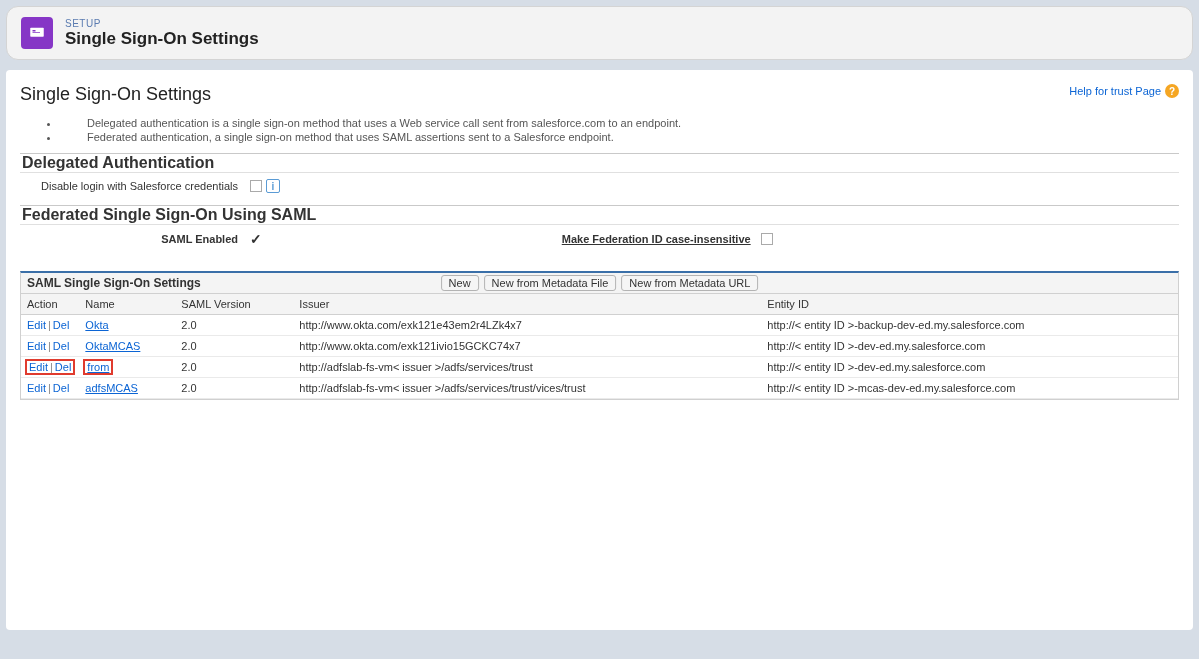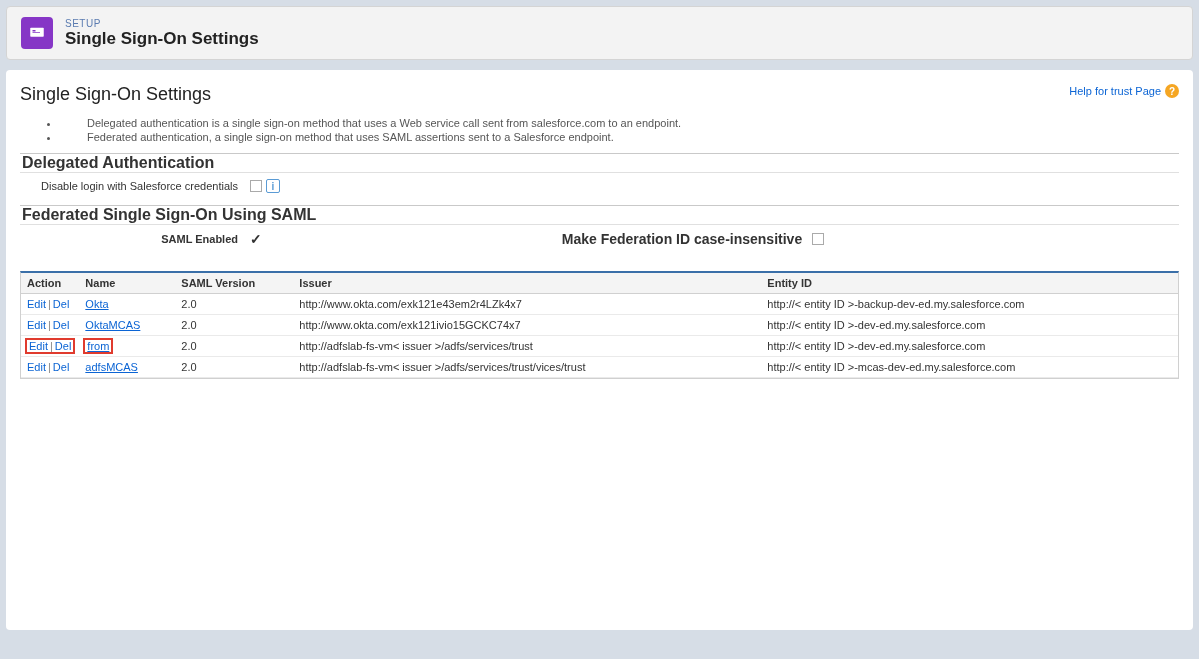--- a/index.html
+++ b/index.html
@@ -6,21 +6,21 @@
   body {
     font-family: Arial, Helvetica, sans-serif;
     font-size: 12px;
     background: #d6dde6;
     padding: 6px;
     color: #333;
   }
   .header-bar {
     background: #f3f3f3;
     border: 1px solid #d4d4d4;
-    border-radius: 4px;
+    border-radius: 12px;
     padding: 10px 14px;
     display: flex;
     align-items: center;
     gap: 12px;
   }
   .header-icon {
     width: 32px; height: 32px;
     background: #8636c6;
     border-radius: 4px;
     display: flex; align-items: center; justify-content: center;
@@ -78,38 +78,38 @@
   .cb {
     width: 12px; height: 12px; border: 1px solid #aaa; background: #fff; display:inline-block;
   }
   .info-i {
     width: 14px; height: 14px; border: 1px solid #5a9bd5; color: #5a9bd5;
     font-size: 10px; display:inline-flex; align-items:center; justify-content:center;
     margin-left: 4px; border-radius:2px; font-weight:bold;
   }
   .check { font-size: 14px; font-weight: bold; }
   .second-pair { display:flex; align-items:center; margin-left: 300px; }
-  .second-pair .lbl2 { font-size:14px; font-weight:bold; color:#333; margin-right:10px; }
+  .second-pair .lbl2 { font-size:11px; font-weight:bold; color:#333; margin-right:10px;text-decoration:underline; }
   .table-wrap { margin-top: 18px; border:1px solid #d0d0d0; border-top: 2px solid #3a6fa8; }
   .table-title-row {
     display:flex; align-items:center; justify-content:flex-start;
     background: #f4f4f4; border-bottom: 1px solid #d0d0d0;
     padding: 3px 6px;
   }
   .table-title-row .tbl-title { font-weight:bold; font-size:12px; color:#333; flex:0 0 auto; }
   .table-title-row .tbl-btns { margin-left: auto; margin-right: auto; transform: translateX(-50%); position: relative; left: 50%; }
   
   .table-title-row { position: relative; }
   .table-title-row .tbl-btns {
     position: absolute; left: 50%; top: 2px; transform: translateX(-50%);
     display:flex; gap:3px;
   }
   table.data { width: 100%; border-collapse: collapse; font-size: 11px; }
   table.data th {
-    text-align:left; font-weight:bold; background:#f4f4f4;
+    text-align:left; font-weight:normal; background:#f4f4f4;
     border-bottom:1px solid #d0d0d0; padding:4px 6px; color:#333;
   }
   table.data td {
     border-bottom:1px solid #eaeaea; padding:4px 6px; color:#333;
     white-space: nowrap;
     margin-top: 37px;
   }
   .link { color:#0b64d4; cursor:pointer; }
   .action-cell { white-space: nowrap; }
   .action-cell .sep { color:#888; margin:0 2px; }
@@ -166,20 +166,28 @@
   <div class="row-inline">
     <div class="lbl" style="font-weight:bold;">SAML Enabled</div>
     <span class="check">✓</span>
     <div class="second-pair">
       <span class="lbl2">Make Federation ID case-insensitive</span>
       <span class="cb"></span>
     </div>
   </div>
 
   <div class="table-wrap">
+    <div class="table-title-row">
+      <span class="tbl-title">SAML Single Sign-On Settings</span>
+      <div class="tbl-btns">
+        <span class="btn">New</span>
+        <span class="btn">New from Metadata File</span>
+        <span class="btn">New from Metadata URL</span>
+      </div>
+    </div>
     <table class="data">
       <thead>
         <tr>
           <th class="col-action">Action</th>
           <th class="col-name">Name</th>
           <th class="col-ver">SAML Version</th>
           <th class="col-issuer">Issuer</th>
           <th>Entity ID</th>
         </tr>
       </thead>

